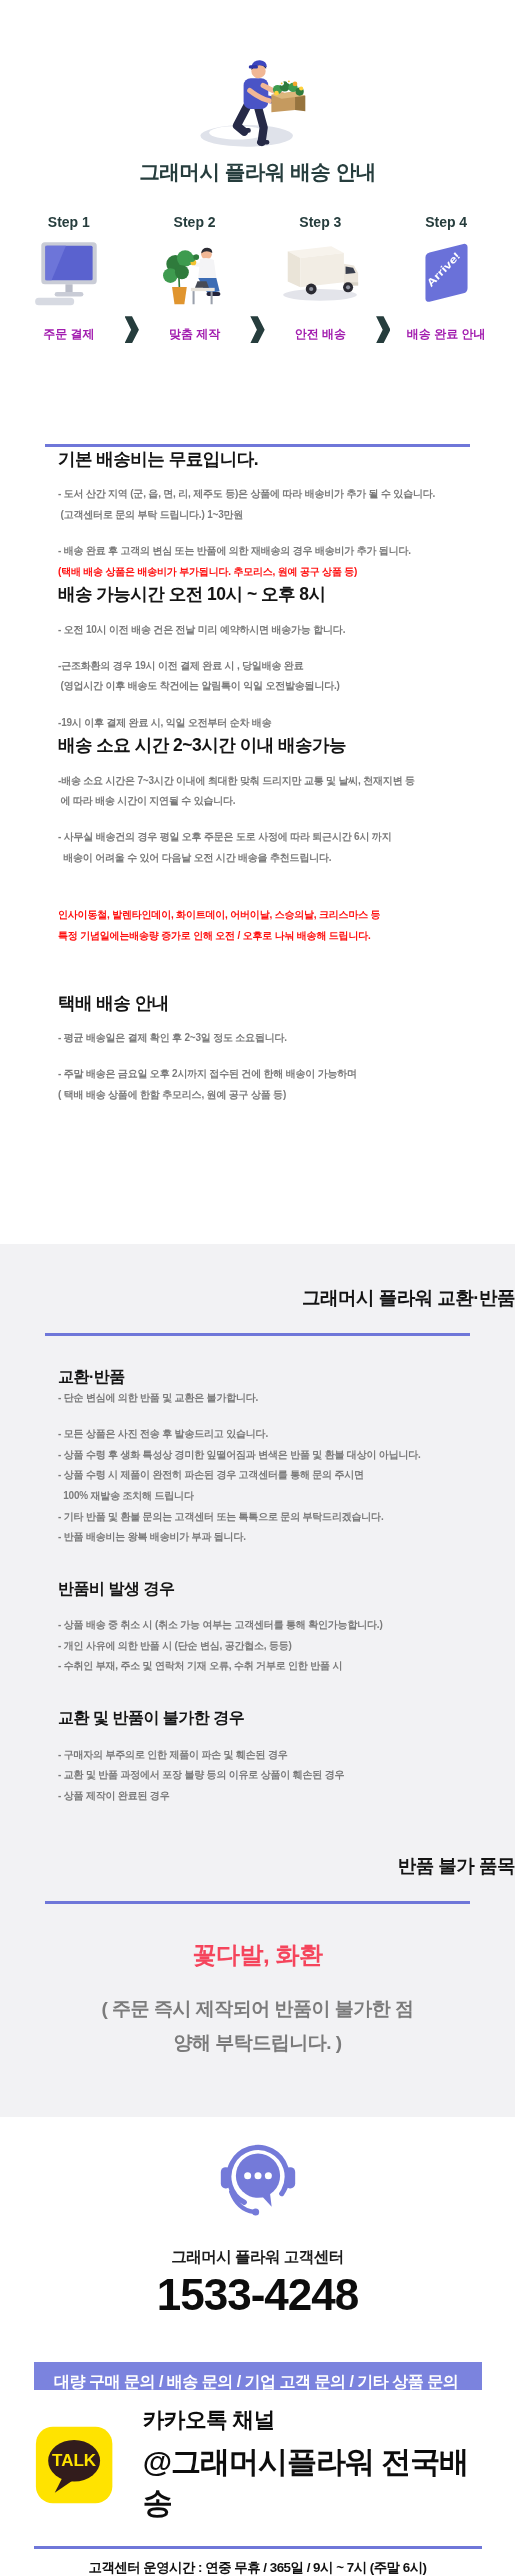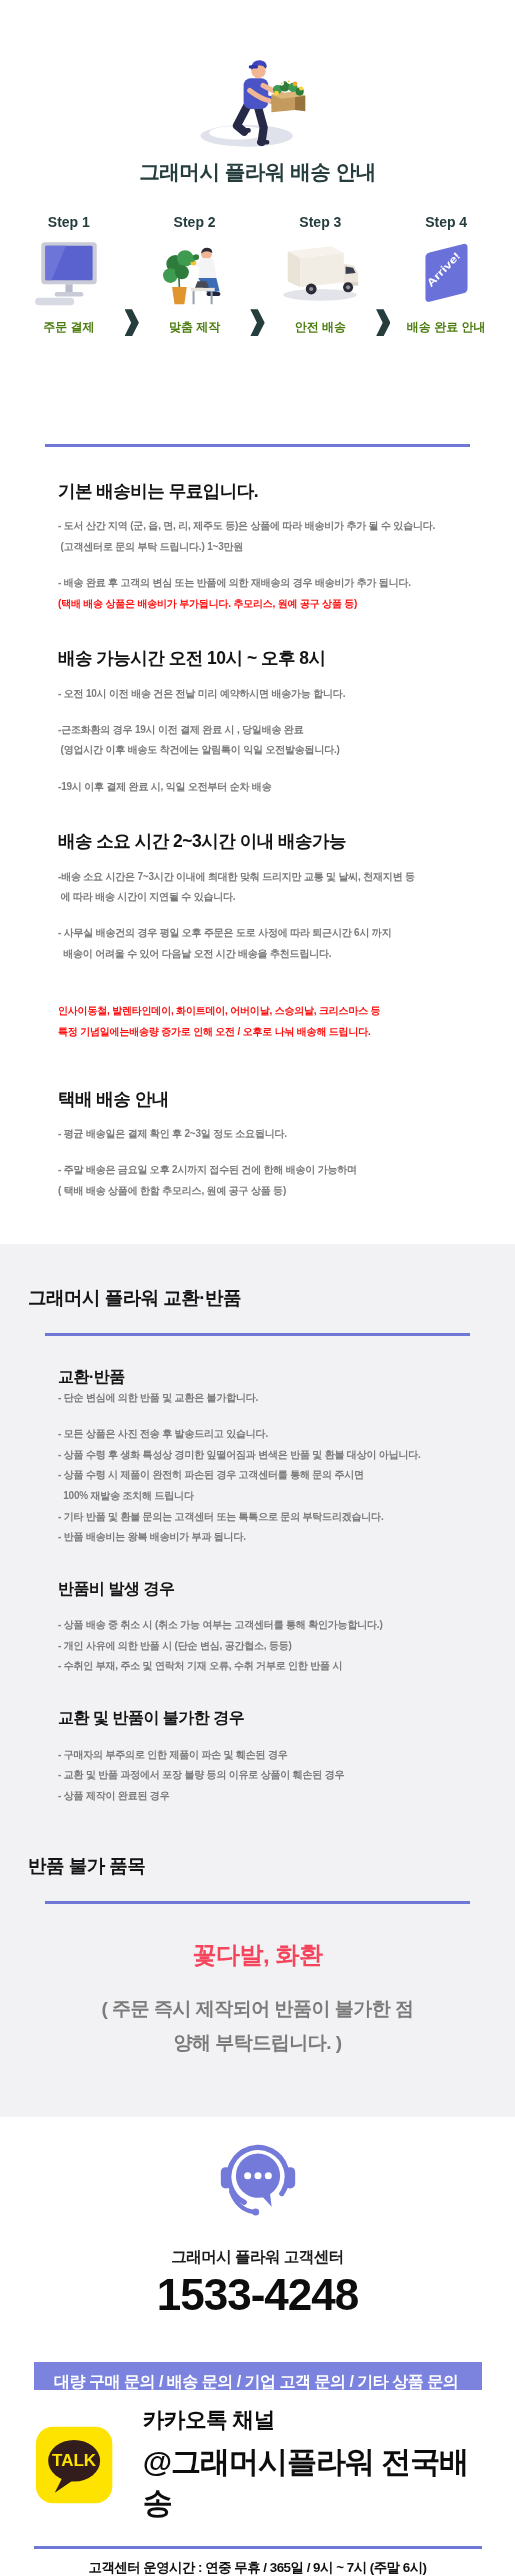--- a/index.html
+++ b/index.html
@@ -9,39 +9,39 @@
 
   
   .hero{height:444px;text-align:center;}
   .hero-illu{display:block;margin:44px auto 0;}
   .page-title{margin:10.3px 0 0;font-size:20.6px;line-height:1.15;font-weight:800;color:#263d3d;letter-spacing:-0.5px;}
   .page-subtitle{margin:8.2px 0 0;font-size:8.8px;font-weight:600;color:#5d6f6f;}
   .steps{margin:30px auto 0;display:flex;justify-content:center;align-items:flex-end;gap:5.2px;width:495px;}
   .step{width:101px;}
   .step-no{font-size:14px;font-weight:800;color:#263d3d;margin:0;}
   .step-icon{height:77px;margin-top:5.2px;display:flex;align-items:center;justify-content:center;}
-  .step-label{font-size:12px;font-weight:800;color:#4d7c0f;margin:7px 0 0;}
+  .step-label{font-size:12px;font-weight:800;color:#a21caf;margin:14px 0 0;}
   .step-arrow{width:14.4px;height:27px;background:#263d3d;margin-top:65px;flex:0 0 auto;
     clip-path:polygon(0% 0%,52% 0%,100% 50%,52% 100%,0% 100%,46% 50%);}
 
   
   .delivery{height:800px;}
   .hr{width:425px;height:3.1px;background:#6f77d9;border:0;margin:0 auto;display:block;}
   .inner{margin-left:58px;margin-right:41px;}
   .sec-h{font-size:17.5px;font-weight:800;color:#141414;letter-spacing:-0.5px;margin:0;}
-  .mt-sec{margin-top:32px;}
+  .mt-sec{}
   .bullet{font-size:10px;line-height:20.6px;font-weight:700;color:#7b7b7b;margin:0;white-space:pre-wrap;letter-spacing:-0.2px;}
   .first{margin-top:13.4px;}
   .gap{margin-top:15.5px;}
   .biggap{margin-top:37px;}
   .red{color:#ff1111;}
 
   
   .exchange{height:873px;background:#f2f2f4;padding-top:41px;}
-  .center-h{font-size:18.5px;font-weight:800;color:#141414;text-align:left;letter-spacing:-0.5px;margin:0;padding-left:28px;}
+  .center-h{font-size:18.5px;font-weight:800;color:#141414;text-align:right;letter-spacing:-0.5px;margin:0;padding-left:28px;}
   .exchange .hr{margin-top:23px;}
   .sub-h{font-size:16px;font-weight:800;color:#141414;letter-spacing:-0.5px;margin:31px 0 0 58px;}
   .exchange .bullet{margin-left:58px;}
   .exchange .first{margin-top:15.5px;}
   .noreturn-title{margin-top:47px;}
   .pink{margin:35px 0 0;text-align:center;font-size:24px;font-weight:800;color:#f5455c;letter-spacing:-0.5px;}
   .note{margin:25px 0 0;text-align:center;font-size:19px;font-weight:700;color:#7b7b7b;letter-spacing:-0.5px;}
   .note2{margin-top:7.2px;}
 
   

